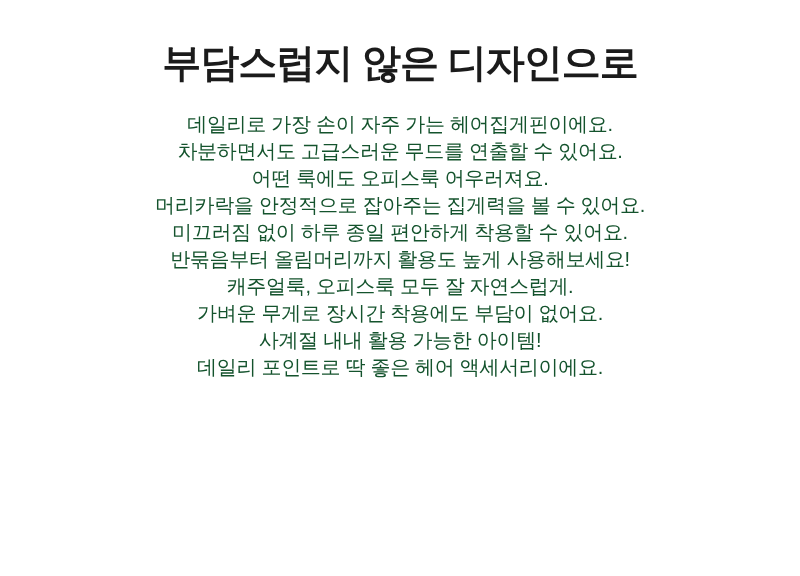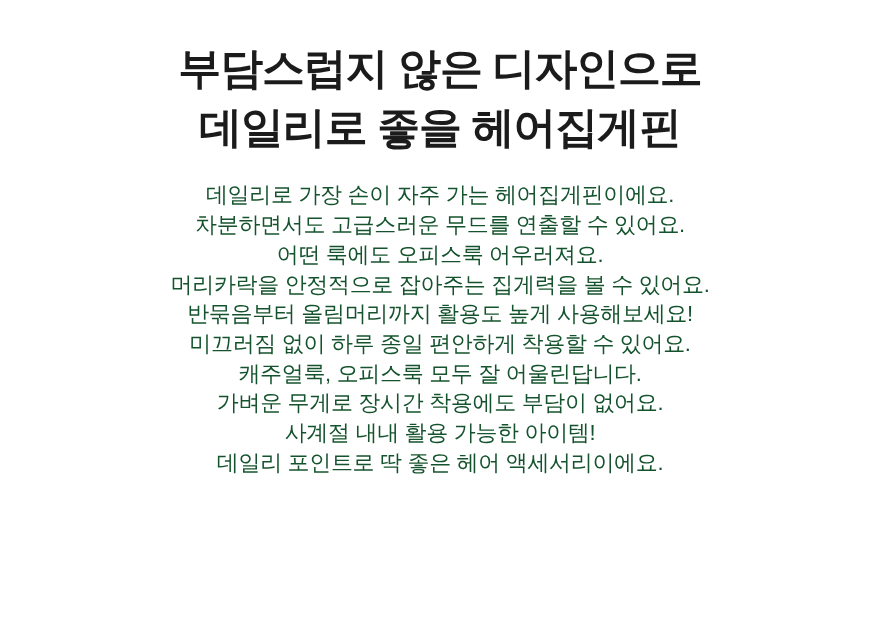--- a/index.html
+++ b/index.html
@@ -41,29 +41,28 @@
     display: block;
   }
 </style>
 </head>
 <body>
 
 <div class="page">
 
   <h1 class="title">
     <span class="title-line">부담스럽지 않은 디자인으로</span>
-    <span class="title-line">데일리로 좋을 헤어집게핀</span>
   </h1>
 
   <div class="description">
     <span class="desc-line">데일리로 가장 손이 자주 가는 헤어집게핀이에요.</span>
     <span class="desc-line">차분하면서도 고급스러운 무드를 연출할 수 있어요.</span>
     <span class="desc-line">어떤 룩에도 오피스룩 어우러져요.</span>
     <span class="desc-line">머리카락을 안정적으로 잡아주는 집게력을 볼 수 있어요.</span>
+    <span class="desc-line">미끄러짐 없이 하루 종일 편안하게 착용할 수 있어요.</span>
     <span class="desc-line">반묶음부터 올림머리까지 활용도 높게 사용해보세요!</span>
-    <span class="desc-line">미끄러짐 없이 하루 종일 편안하게 착용할 수 있어요.</span>
-    <span class="desc-line">캐주얼룩, 오피스룩 모두 잘 어울린답니다.</span>
+    <span class="desc-line">캐주얼룩, 오피스룩 모두 잘 자연스럽게.</span>
     <span class="desc-line">가벼운 무게로 장시간 착용에도 부담이 없어요.</span>
     <span class="desc-line">사계절 내내 활용 가능한 아이템!</span>
     <span class="desc-line">데일리 포인트로 딱 좋은 헤어 액세서리이에요.</span>
   </div>
 
 </div>
 
 </body></html>

